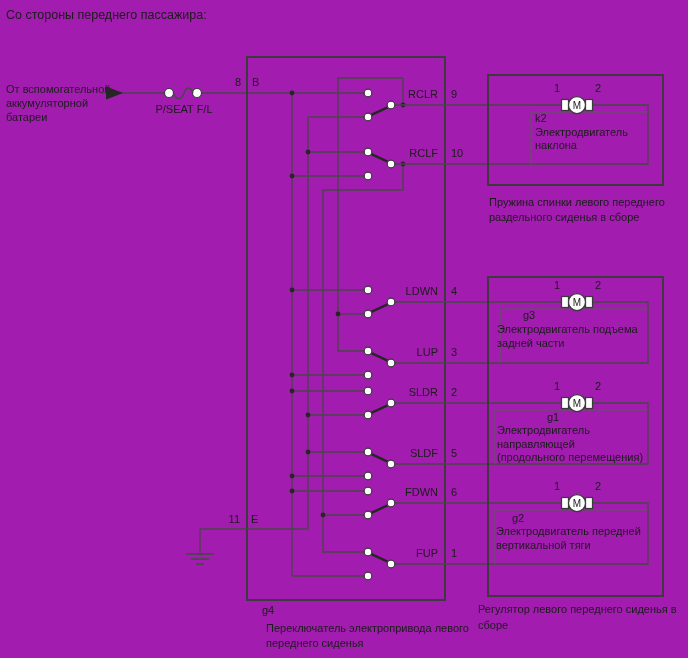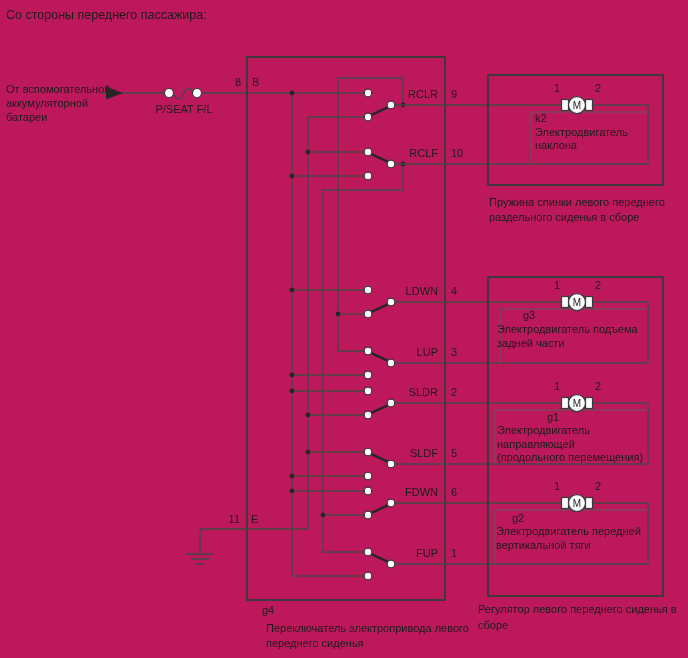--- a/index.html
+++ b/index.html
@@ -1,16 +1,16 @@
 <!DOCTYPE html>
 <html><head>
 <meta charset="utf-8">
 <style>
   html,body{margin:0;padding:0;background:#ffffff;}
-  .stage{width:688px;height:658px;position:relative;background:#be185d;overflow:hidden;}
+  .stage{width:688px;height:658px;position:relative;background:#a21caf;overflow:hidden;}
   svg{display:block;}
   .t{font-family:"Liberation Sans",sans-serif;font-size:11px;fill:#1c1c1c;}
   .t12{font-family:"Liberation Sans",sans-serif;font-size:12.5px;fill:#1c1c1c;}
   .tm{font-family:"Liberation Sans",sans-serif;font-size:10px;fill:#1c1c1c;}
   .end{text-anchor:end;}
   .mid{text-anchor:middle;}
   .w{stroke:#474747;stroke-width:1.3;fill:none;}
   .wt{stroke:#5a5a5a;stroke-width:1.1;fill:none;}
   .box{stroke:#3a3a3a;stroke-width:1.9;fill:none;}
   .arm{stroke:#262626;stroke-width:2.4;fill:none;}

